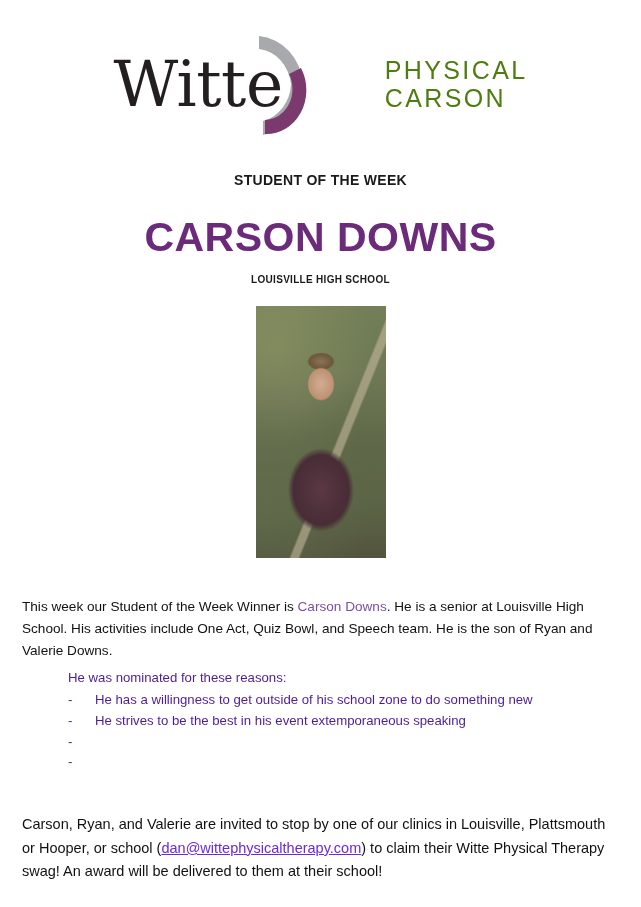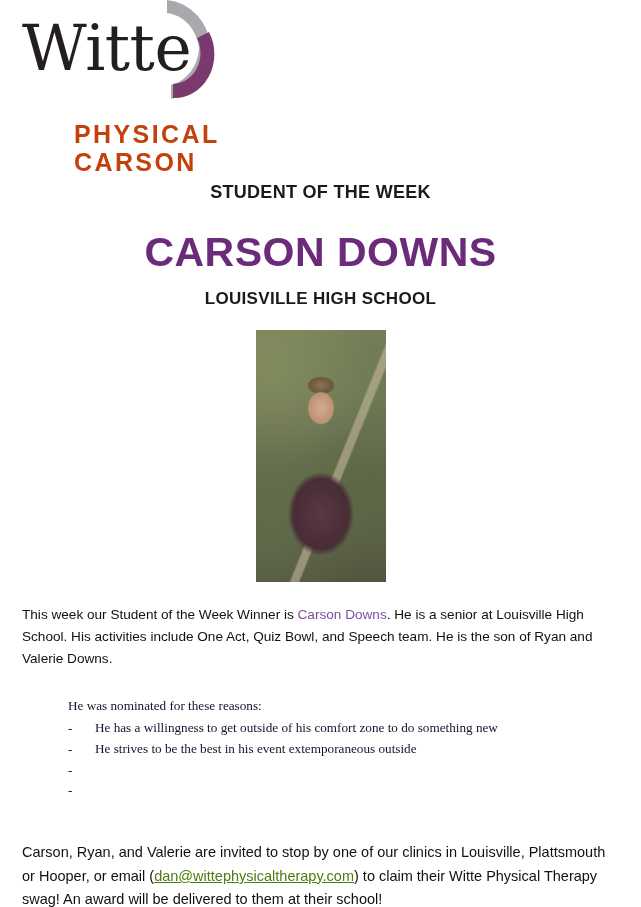--- a/index.html
+++ b/index.html
@@ -19,26 +19,25 @@
     width: 641px;
     height: 907px;
     position: relative;
     box-sizing: border-box;
     padding: 0 22px;
   }
 
   
   .logo-block {
     display: flex;
-    align-items: flex-start;
+    align-items: center;
     justify-content: center;
     height: 140px;
     margin-top: 14px;
     gap: 16px;
-    flex-direction: column;
   }
   .logo-mark {
     position: relative;
     display: flex;
     align-items: center;
   }
   .logo-word {
     font-family: "DejaVu Serif", serif;
     font-size: 63px;
     font-weight: 400;
@@ -57,45 +56,45 @@
   }
   .swoosh svg { display:block; }
   .logo-text {
     margin-left: 16px;
     line-height: 1.12;
   }
   .logo-text .l1, .logo-text .l2 {
     font-family: "Liberation Sans", sans-serif;
     font-size: 25px;
     letter-spacing: 2.4px;
-    color: #c2410c;
-    font-weight: 700;
+    color: #4d7c0f;
+    font-weight: 400;
     margin-left: 36px;
   }
 
   
   .sotw {
     text-align: center;
-    font-size: 18px;
+    font-size: 14px;
     font-weight: bold;
     letter-spacing: 0.3px;
-    margin-top: 28px;
+    margin-top: 18px;
     color: #1a1a1a;
   }
   .student-name {
     text-align: center;
     font-size: 41px;
     font-weight: bold;
     color: #6b2a7a;
     margin-top: 26px;
     letter-spacing: 0.5px;
   }
   .school {
     text-align: center;
-    font-size: 17px;
+    font-size: 10px;
     font-weight: bold;
     letter-spacing: 0.3px;
     margin-top: 13px;
     color: #1a1a1a;
   }
 
   
   .photo-wrap {
     margin: 21px auto 0 auto;
     width: 130px;
@@ -123,50 +122,49 @@
       radial-gradient(circle at 10% 78%, rgba(96,110,72,0.8) 0%, rgba(96,110,72,0) 46%),
       linear-gradient(180deg, #7c8458 0%, #6d7450 35%, #5f6646 70%, #53543c 100%);
     filter: saturate(0.9);
   }
 
   
   .para {
     font-size: 13.6px;
     line-height: 1.62;
     color: #111111;
-    margin-top: 22px;
+    margin-top: 38px;
   }
   .name-link {
     color: #7b4fa0;
   }
   .reasons {
-    margin-top: 26px;
+    margin-top: 6px;
     padding-left: 46px;
     font-size: 13.2px;
     line-height: 1.58;
-    color: #0f172a;
-    font-family: Liberation Serif, serif;
+    color: #4c1d95;
   }
   .reasons-title { margin-bottom: 1px; }
   .reason-row {
     display: flex;
     gap: 0;
   }
   .reason-dash {
     width: 27px;
     flex: 0 0 27px;
   }
   .closing {
     margin-top: 40px;
     font-size: 14.5px;
     line-height: 1.62;
     color: #111111;
   }
   .email-link {
-    color: #4d7c0f;
+    color: #6d28d9;
     text-decoration: underline;
   }
 </style>
 </head>
 <body>
 
 <div class="page">
 
   <div class="logo-block">
     <div class="logo-mark">
@@ -195,31 +193,31 @@
 
   <div class="para">
     <span>This week our Student of the Week Winner is </span><span class="name-link">Carson Downs</span><span>. He is a senior at Louisville High School. His activities include One Act, Quiz Bowl, and Speech team. He is the son of Ryan and Valerie Downs.</span>
   </div>
 
   <div class="reasons">
     <div class="reasons-title">He was nominated for these reasons:</div>
 
     <div class="reason-row">
       <span class="reason-dash">-</span>
-      <span>He has a willingness to get outside of his comfort zone to do something new</span>
-    </div>
-    <div class="reason-row">
-      <span class="reason-dash">-</span>
-      <span>He strives to be the best in his event extemporaneous outside</span>
+      <span>He has a willingness to get outside of his school zone to do something new</span>
+    </div>
+    <div class="reason-row">
+      <span class="reason-dash">-</span>
+      <span>He strives to be the best in his event extemporaneous speaking</span>
     </div>
     <div class="reason-row">
       <span class="reason-dash">-</span>
     </div>
     <div class="reason-row">
       <span class="reason-dash">-</span>
     </div>
   </div>
 
   <div class="closing">
-    <span>Carson, Ryan, and Valerie are invited to stop by one of our clinics in Louisville, Plattsmouth or Hooper, or email (</span><a class="email-link" href="#">dan@wittephysicaltherapy.com</a><span>) to claim their Witte Physical Therapy swag! An award will be delivered to them at their school!</span>
+    <span>Carson, Ryan, and Valerie are invited to stop by one of our clinics in Louisville, Plattsmouth or Hooper, or school (</span><a class="email-link" href="#">dan@wittephysicaltherapy.com</a><span>) to claim their Witte Physical Therapy swag! An award will be delivered to them at their school!</span>
   </div>
 
 </div>
 
 </body></html>

